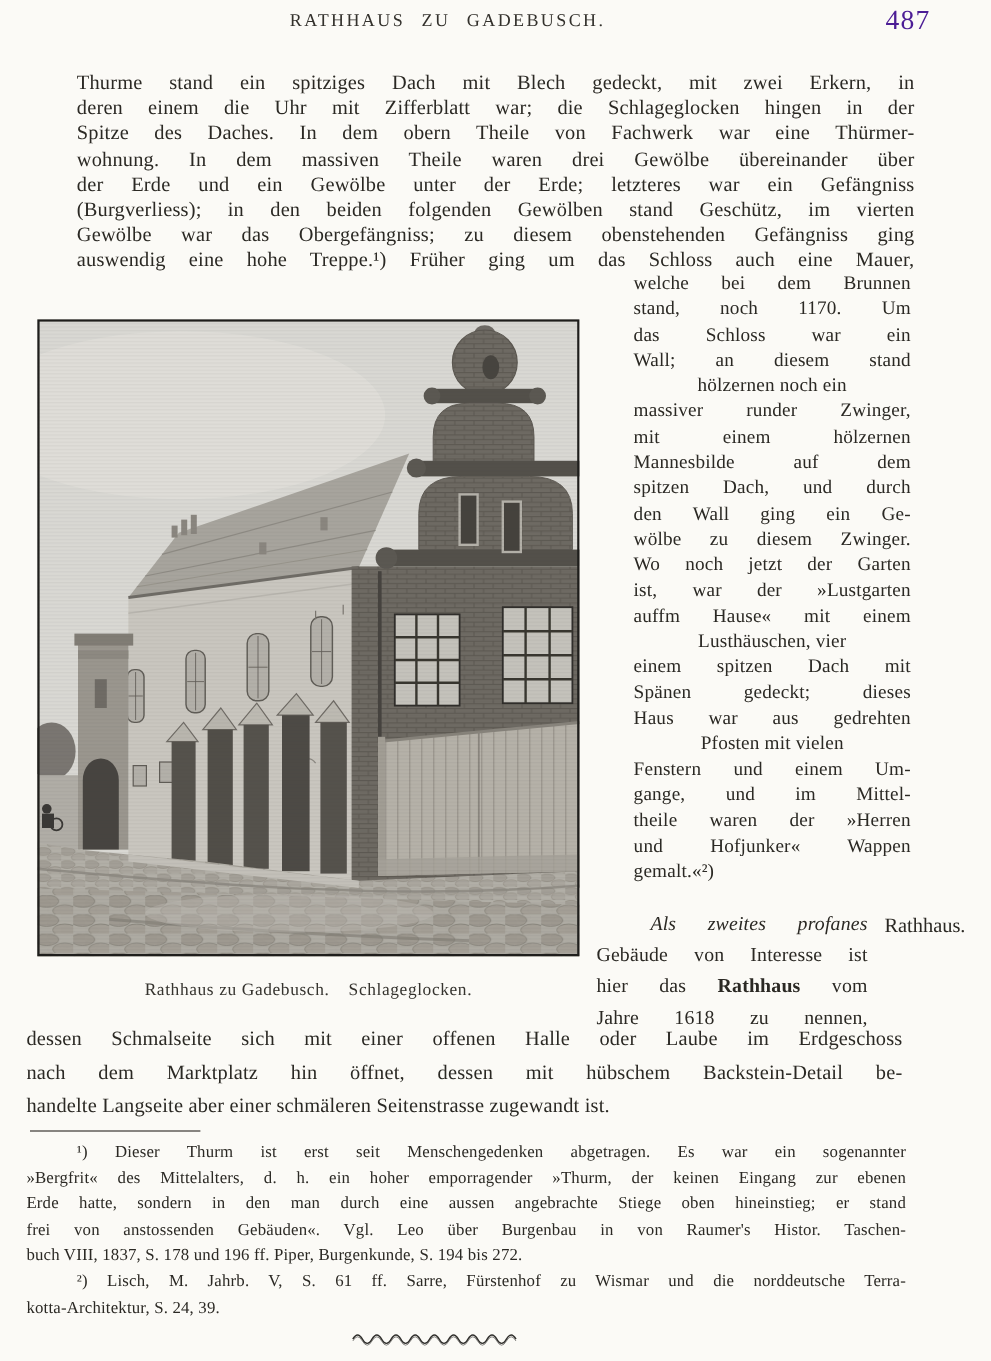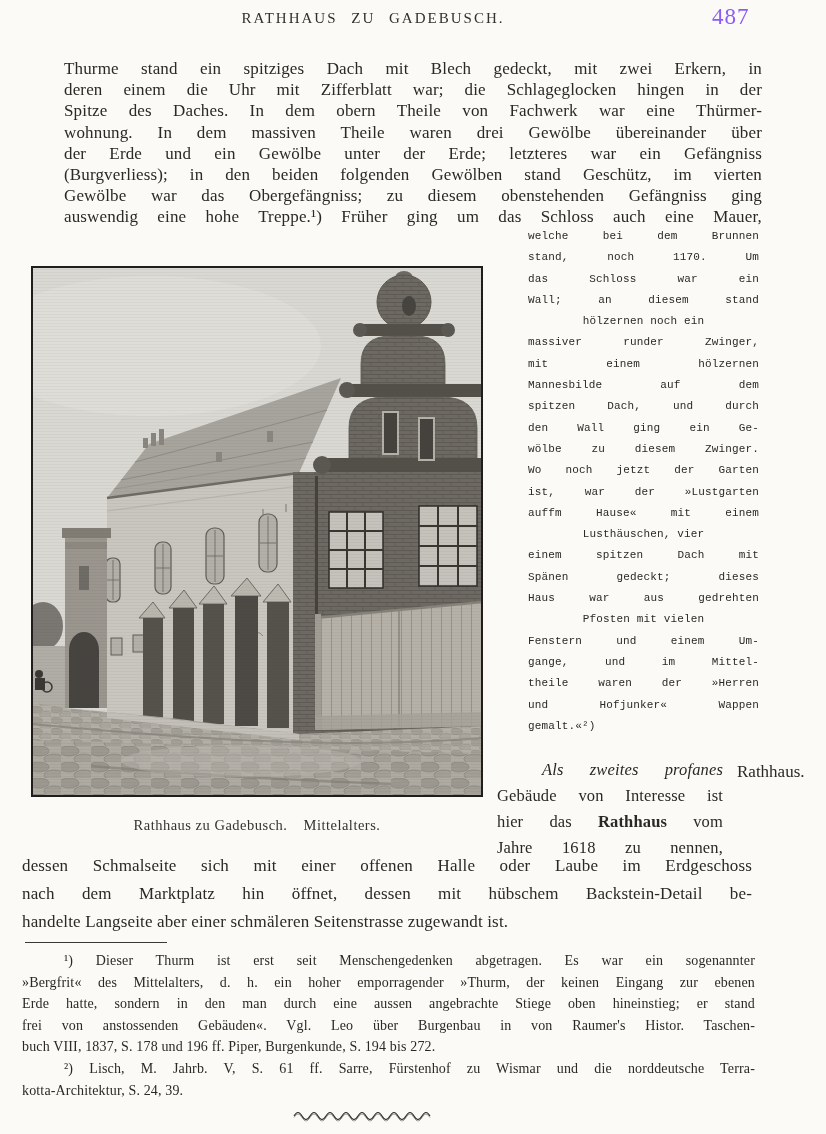--- a/index.html
+++ b/index.html
@@ -14,24 +14,24 @@
   .ln.endl{text-align-last:left;}
   .ln.cen{text-align-last:center;}
   .ln.ind1{text-indent:45px;font-style:italic;}
   .ln.ind-fn{text-indent:42px;}
   .bold{font-weight:bold;}
 
   #running-header{
     left:148px;top:10px;width:450px;text-align:center;
     font-size:15px;letter-spacing:2px;word-spacing:8px;color:#33312c;
   }
-  #page-number{left:712px;top:4px;font-size:23px;letter-spacing:1px;color:#8b5cf6;}
+  #page-number{left:738px;top:4px;font-size:23px;letter-spacing:1px;color:#4c1d95;}
 
   #para-top{left:64px;top:58px;width:698px;font-size:17px;line-height:21.2px;}
-  #col-a{left:528px;top:226px;width:231px;font-size:11px;line-height:21.3px;font-family:Liberation Mono, monospace;}
+  #col-a{left:528px;top:226px;width:231px;font-size:16px;line-height:21.3px;}
   #col-b{left:497px;top:757px;width:226px;font-size:16.5px;line-height:26px;}
   #margin-note{left:737px;top:762px;font-size:17px;}
   #para-bottom{left:22px;top:852px;width:730px;font-size:17px;line-height:28px;}
 
   #photo-figure{left:31px;top:266px;width:452px;height:531px;}
   #photo-caption{
     left:31px;top:817px;width:452px;text-align:center;
     font-size:14.5px;letter-spacing:0.5px;color:#35332e;
   }
   #photo-caption .cap-gap{display:inline-block;width:16px;}
@@ -217,21 +217,21 @@
       <rect x="4" y="412" width="10" height="12"></rect>
       <circle cx="16" cy="421" r="5" fill="none" stroke="#3a3835" stroke-width="1.5"></circle>
     </g>
 
     <rect x="0" y="0" width="452" height="531" fill="url(#ht)"></rect>
     <rect x="1" y="1" width="450" height="529" fill="none" stroke="#1f1e1c" stroke-width="2"></rect>
   </svg>
 </div>
 
 <div class="abs" id="photo-caption">
-  <span>Rathhaus zu Gadebusch.</span><span class="cap-gap"></span><span>Mittelalters.</span>
+  <span>Rathhaus zu Gadebusch.</span><span class="cap-gap"></span><span>Schlageglocken.</span>
 </div>
 
 <div class="abs" id="col-a">
     <div class="ln">welche bei dem Brunnen</div>
     <div class="ln">stand, noch 1170. Um</div>
     <div class="ln">das Schloss war ein</div>
     <div class="ln">Wall; an diesem stand</div>
     <div class="ln cen">hölzernen noch ein</div>
     <div class="ln">massiver runder Zwinger,</div>
     <div class="ln">mit einem hölzernen</div>

